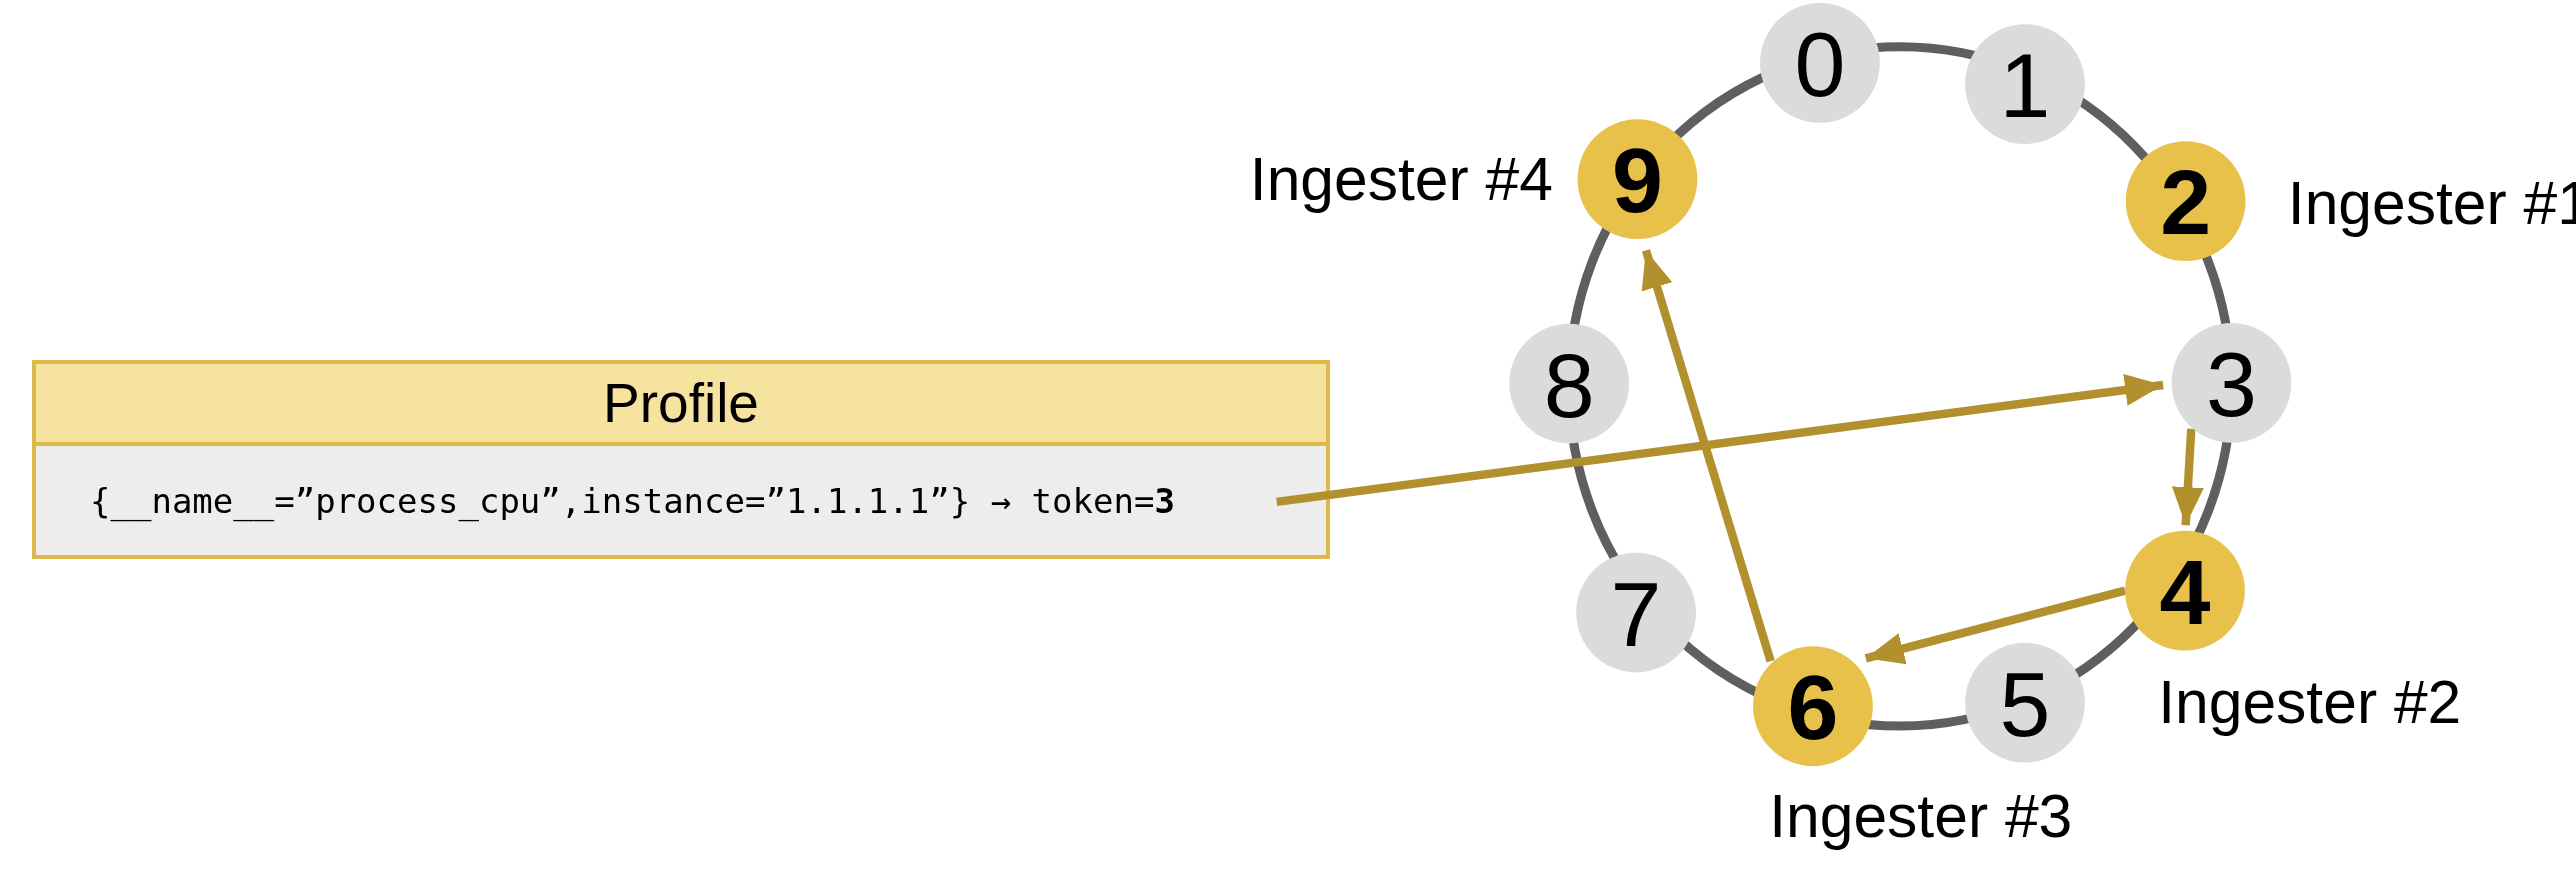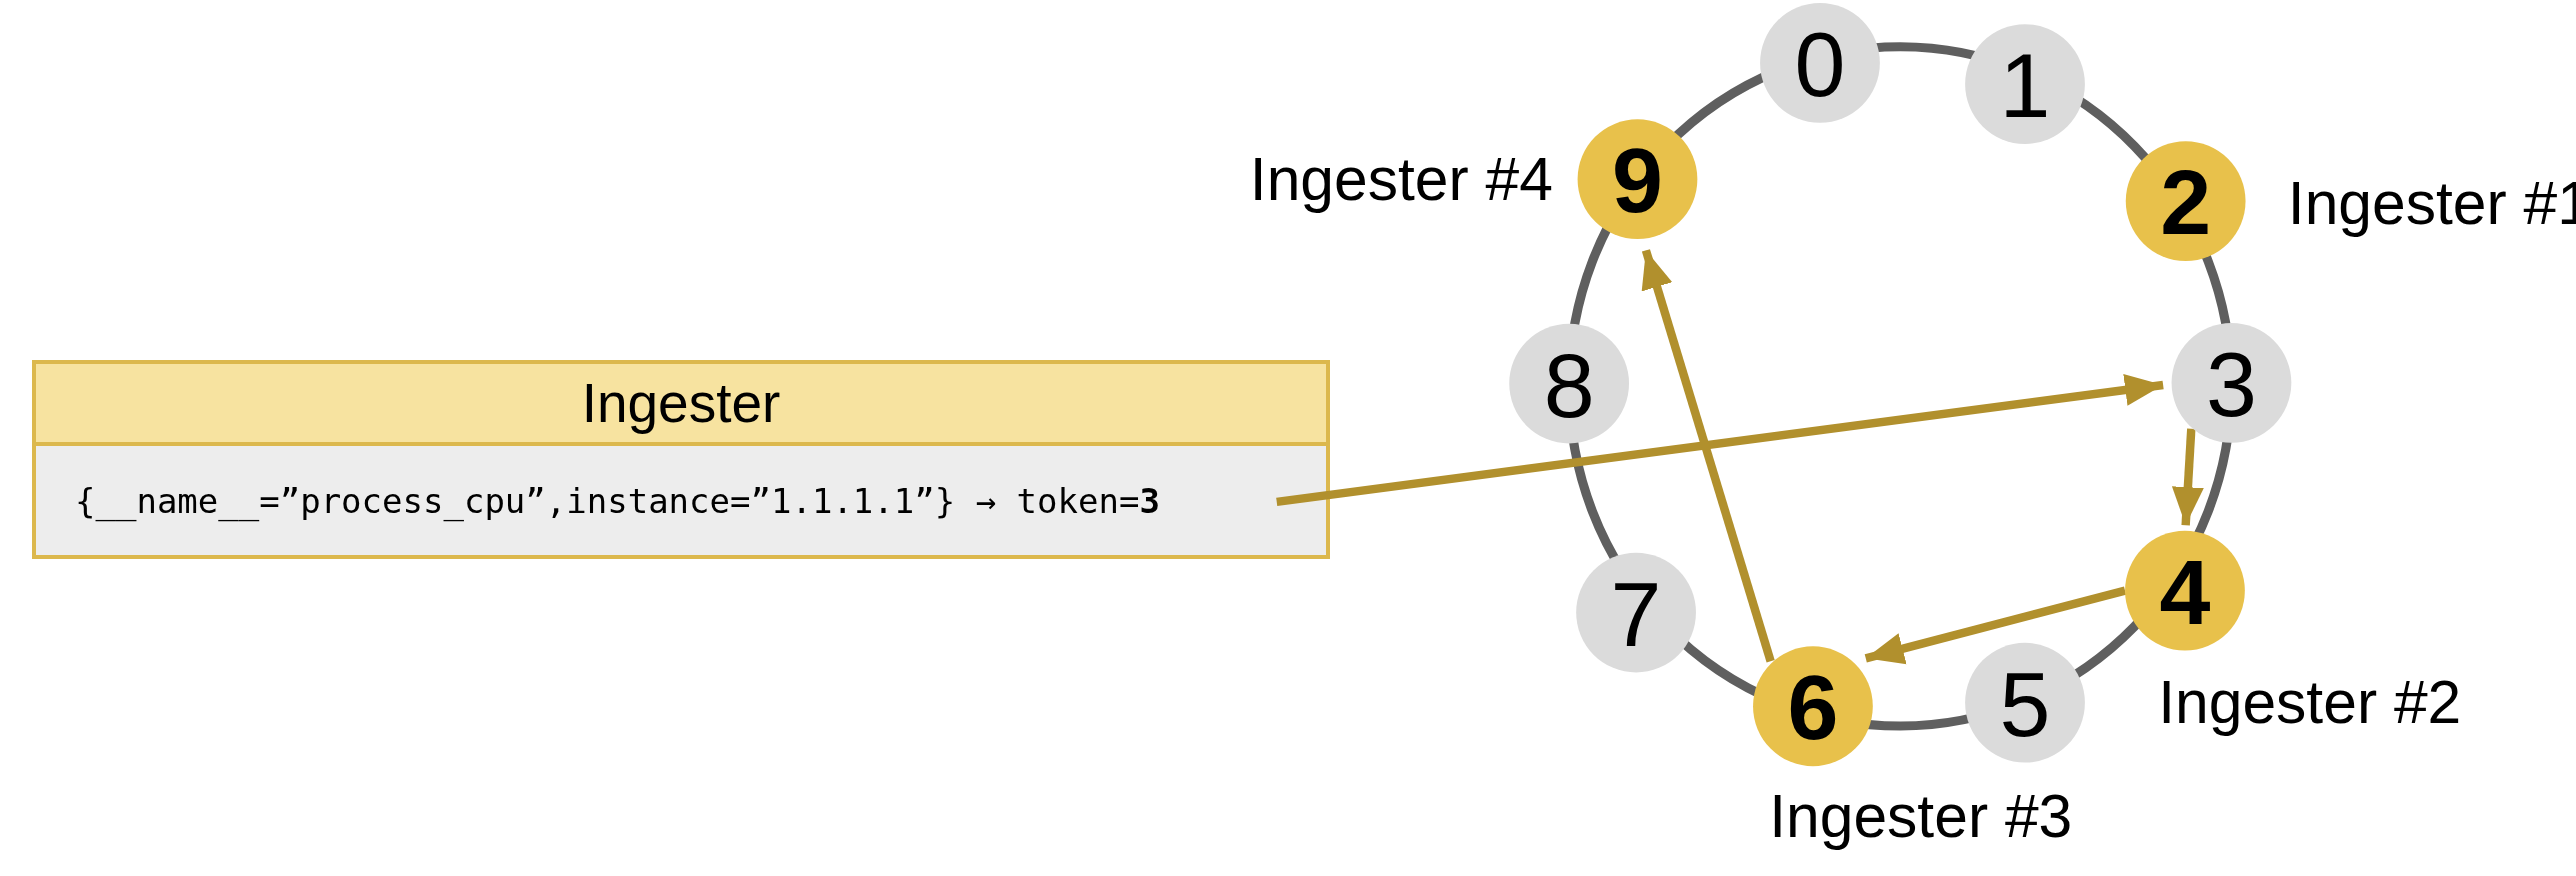--- a/index.html
+++ b/index.html
@@ -46,21 +46,21 @@
   .card-title {
     font-size: 55px;
     line-height: 1;
     color: var(--text, #000);
   }
   .card-body {
     flex: 1 1 auto;
     background: var(--card_body_bg, #ededed);
     display: flex;
     align-items: center;
-    padding-left: 39px;
+    padding-left: 54px;
     white-space: pre;
   }
   .mono {
     font-family: "DejaVu Sans Mono", monospace;
     font-size: 34px;
     line-height: 1;
     color: var(--text, #000);
   }
   .mono.bold { font-weight: 700; }
   svg.overlay {
@@ -96,21 +96,21 @@
     fill: var(--text, #000);
   }
 </style>
 </head>
 <body>
 
 <div class="stage">
 
   <div class="card">
     <div class="card-header">
-      <span class="card-title">Ingester</span>
+      <span class="card-title">Profile</span>
     </div>
     <div class="card-body"><span class="mono">{__name__=”process_cpu”,instance=”1.1.1.1”} → token=</span><span class="mono bold">3</span></div>
   </div>
 
   <svg class="overlay" viewBox="0 0 3656 1244">
     <defs>
       <marker id="ah" viewBox="0 0 10 10" refX="10" refY="5" markerWidth="4.5" markerHeight="4.5" orient="auto">
         <path class="arrow-head" d="M 0 0.8 L 10 5 L 0 9.2 Z"></path>
       </marker>
     </defs>

